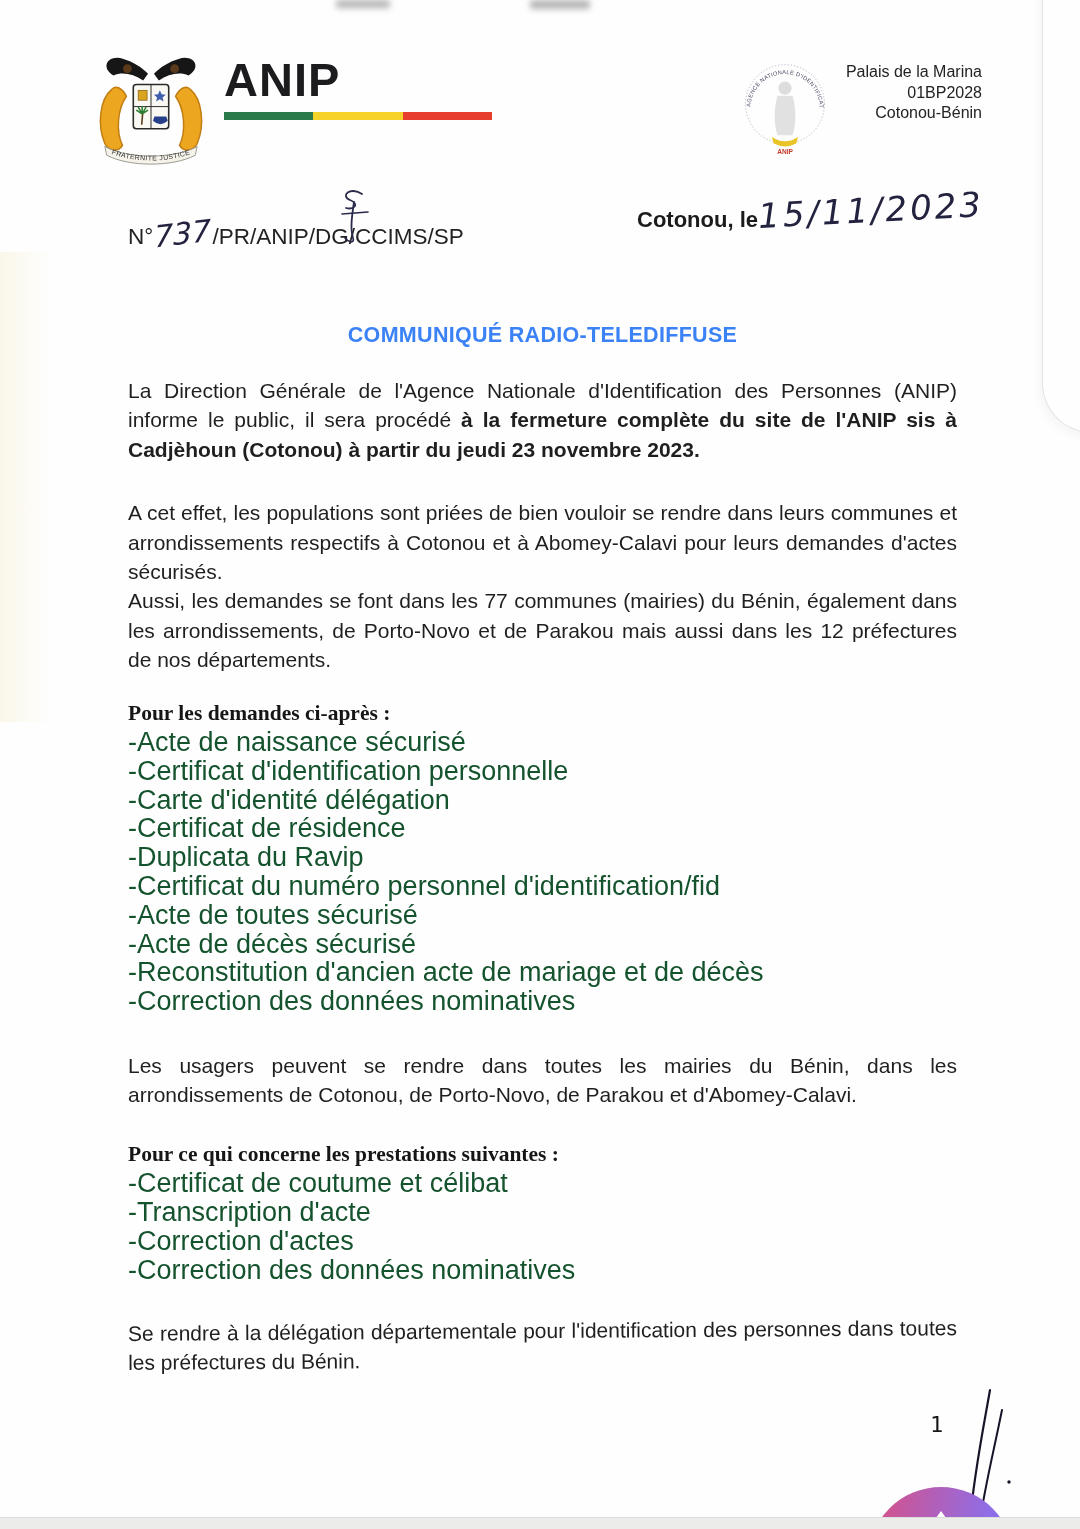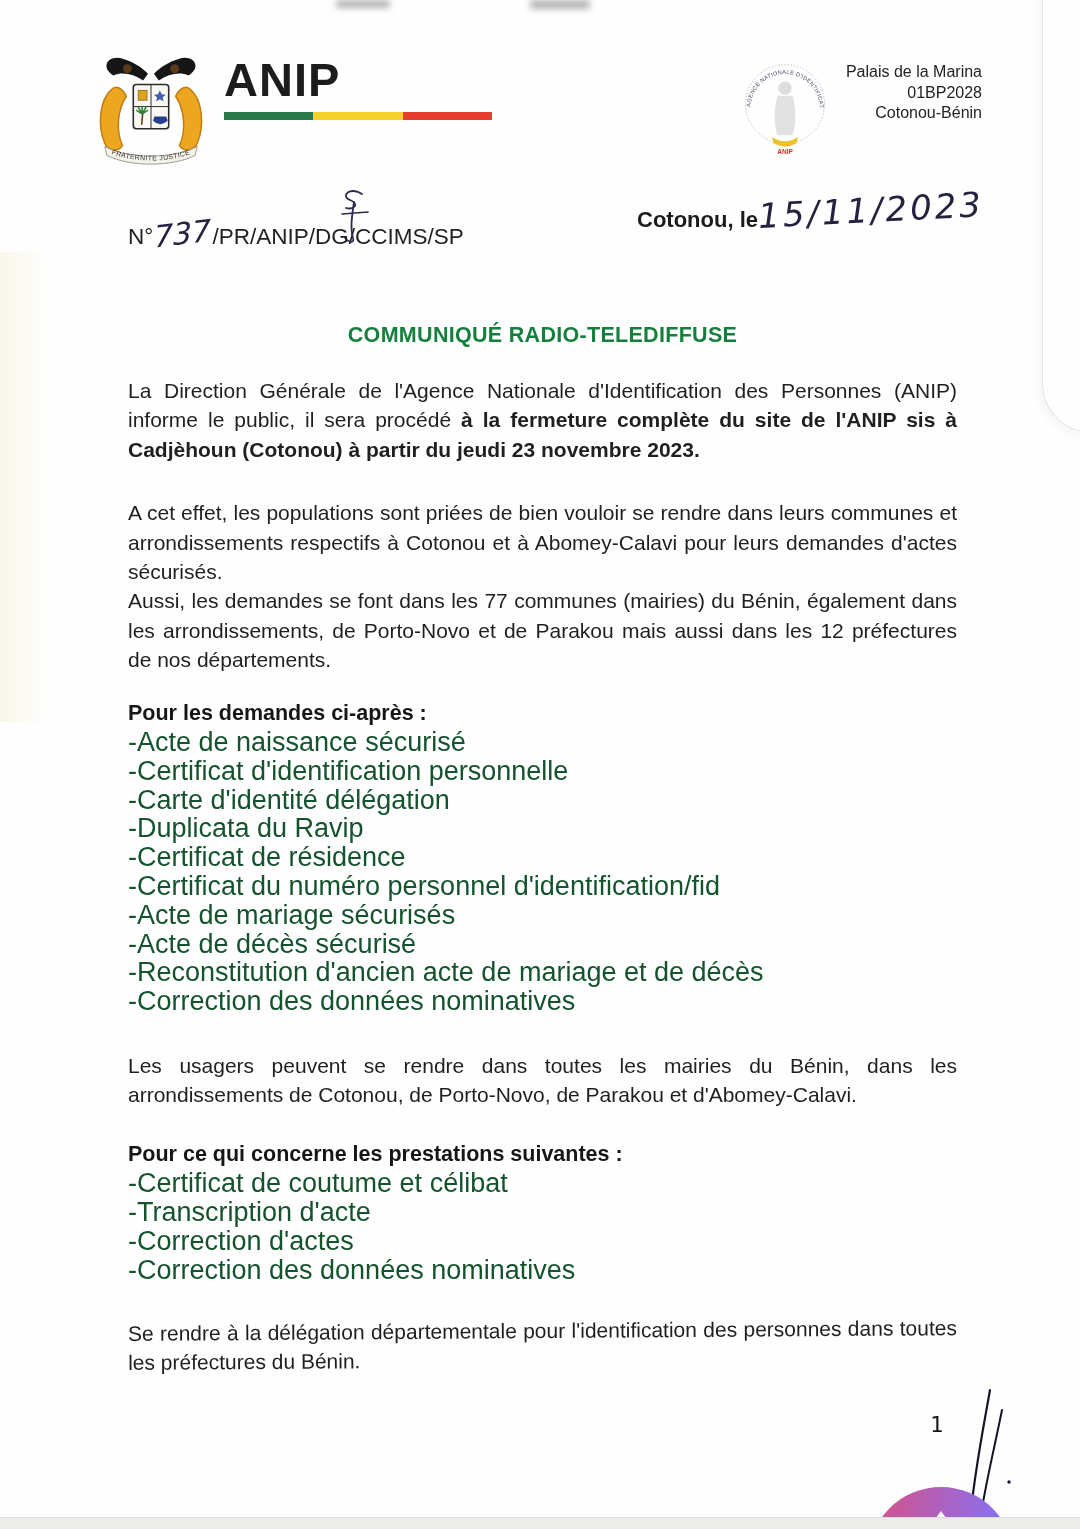--- a/index.html
+++ b/index.html
@@ -33,26 +33,26 @@
   .ref-line{position:absolute;left:128px;top:224px;font-size:22.5px;color:#222;white-space:nowrap;}
   .hand{font-family:"DejaVu Sans", sans-serif;font-style:italic;color:#23233f;}
   .hand-ref{display:inline-block;font-size:30px;transform:rotate(-7deg) skewX(-6deg);
     margin:0 1px;line-height:20px;}
   .squiggle{position:absolute;left:330px;top:186px;}
   .date-line{position:absolute;left:637px;top:207px;font-size:22px;font-weight:bold;color:#1b1b1b;}
   .hand-date{position:absolute;left:758px;top:190px;font-size:34px;letter-spacing:3px;
     transform:rotate(-3deg);white-space:nowrap;}
   
   .doc-body{position:absolute;left:128px;top:323px;width:829px;}
-  .doc-title{font-size:21.5px;font-weight:bold;text-align:center;letter-spacing:.3px;color:#15803d;}
+  .doc-title{font-size:21.5px;font-weight:bold;text-align:center;letter-spacing:.3px;color:#3b82f6;}
   .doc-body p{margin:0;font-size:21px;line-height:29.4px;text-align:justify;color:#1f1f1f;}
   p.p1{margin-top:28px;}
   p.p2{margin-top:34px;}
   p.p3{margin-top:0;}
-  .h-bold{font-size:21.5px;font-weight:bold;line-height:29.4px;color:#161616;}
+  .h-bold{font-size:21.5px;font-weight:bold;line-height:29.4px;color:#161616;font-family:Liberation Serif, serif;}
   .h1{margin-top:24px;}
   .h2{margin-top:30px;}
   ul.plain{list-style:none;margin:0;padding:0;}
   ul.plain li{font-size:27px;line-height:28.8px;color:#14532d;}
   p.p4{margin-top:35px;}
   p.p5{margin-top:32px;transform:rotate(-.4deg);}
   .bold{font-weight:bold;}
   
   .page-number{position:absolute;left:930px;top:1412px;font-size:22px;color:#161616;
     font-family:"DejaVu Sans Mono", monospace;}
@@ -159,24 +159,24 @@
     <p class="p1"><span>La Direction Générale de l'Agence Nationale d'Identification des Personnes (ANIP) informe le public, il sera procédé </span><span class="bold">à la fermeture complète du site de l'ANIP sis à Cadjèhoun (Cotonou) à partir du jeudi 23 novembre 2023.</span></p>
 
     <p class="p2">A cet effet, les populations sont priées de bien vouloir se rendre dans leurs communes et arrondissements respectifs à Cotonou et à Abomey-Calavi pour leurs demandes d'actes sécurisés.</p>
     <p class="p3">Aussi, les demandes se font dans les 77 communes (mairies) du Bénin, également dans les arrondissements, de Porto-Novo et de Parakou mais aussi dans les 12 préfectures de nos départements.</p>
 
     <div class="h-bold h1">Pour les demandes ci-après :</div>
     <ul class="plain">
       <li>-Acte de naissance sécurisé</li>
       <li>-Certificat d'identification personnelle</li>
       <li>-Carte d'identité délégation</li>
+      <li>-Certificat de résidence</li>
       <li>-Duplicata du Ravip</li>
-      <li>-Certificat de résidence</li>
       <li>-Certificat du numéro personnel d'identification/fid</li>
-      <li>-Acte de mariage sécurisés</li>
+      <li>-Acte de toutes sécurisé</li>
       <li>-Acte de décès sécurisé</li>
       <li>-Reconstitution d'ancien acte de mariage et de décès</li>
       <li>-Correction des données nominatives</li>
     </ul>
 
     <p class="p4">Les usagers peuvent se rendre dans toutes les mairies du Bénin, dans les arrondissements de Cotonou, de Porto-Novo, de Parakou et d'Abomey-Calavi.</p>
 
     <div class="h-bold h2">Pour ce qui concerne les prestations suivantes :</div>
     <ul class="plain">
       <li>-Certificat de coutume et célibat</li>

